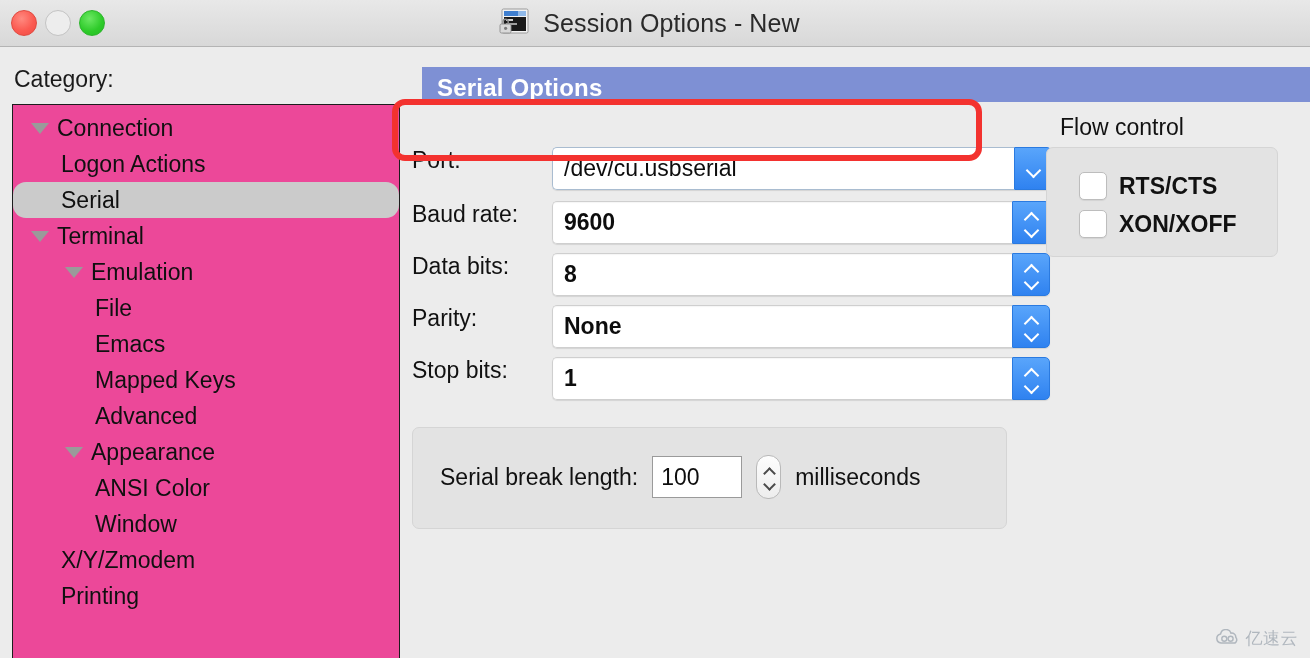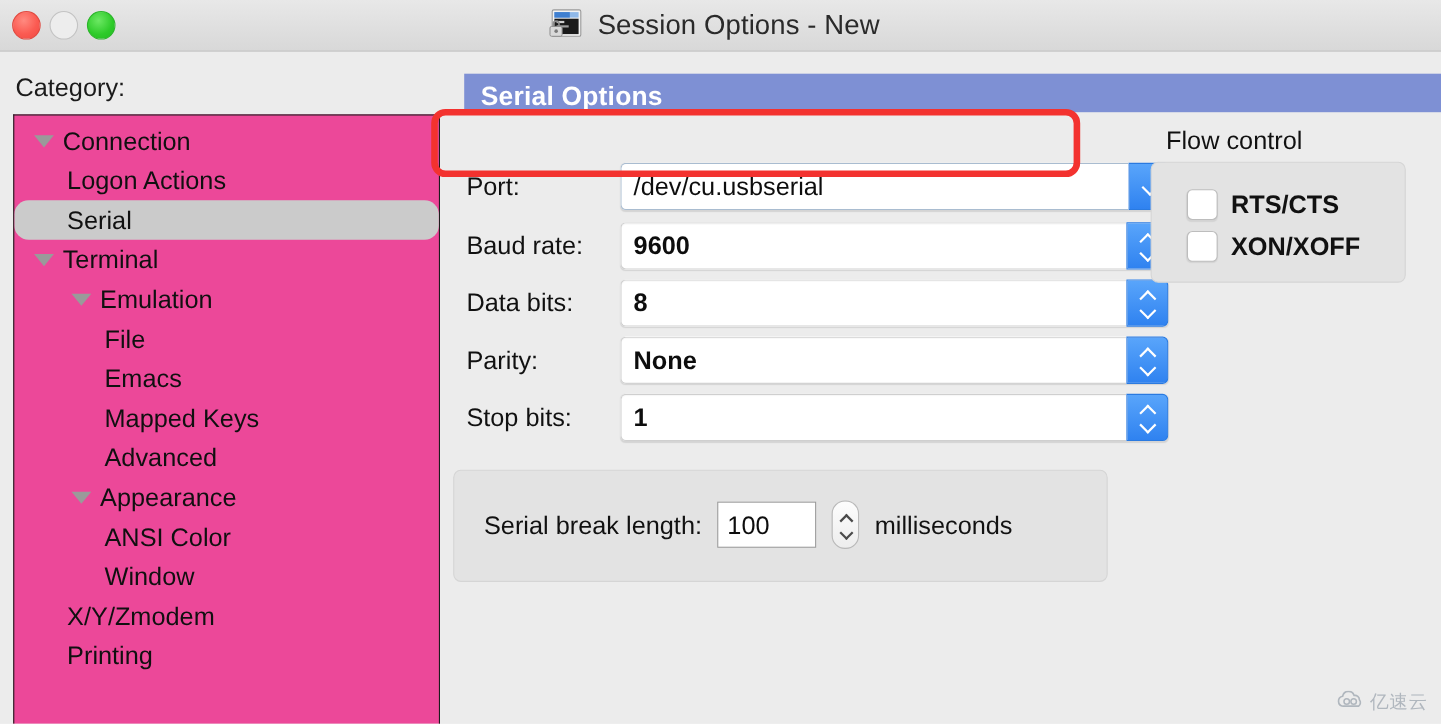--- a/index.html
+++ b/index.html
@@ -169,24 +169,24 @@
   #form-area {
     position: absolute;
     left: 0;
     top: 55px;
     right: 0;
     bottom: 0;
   }
 
   .form-row {
     position: absolute;
-    left: 24px;
+    left: 12px;
     height: 44px;
     display: flex;
-    align-items: center;
+    align-items: flex-start;
   }
   .field-label {
     font-size: 23px;
     color: #111111;
     width: 140px;
     flex: 0 0 140px;
     white-space: nowrap;
   }
 
   

